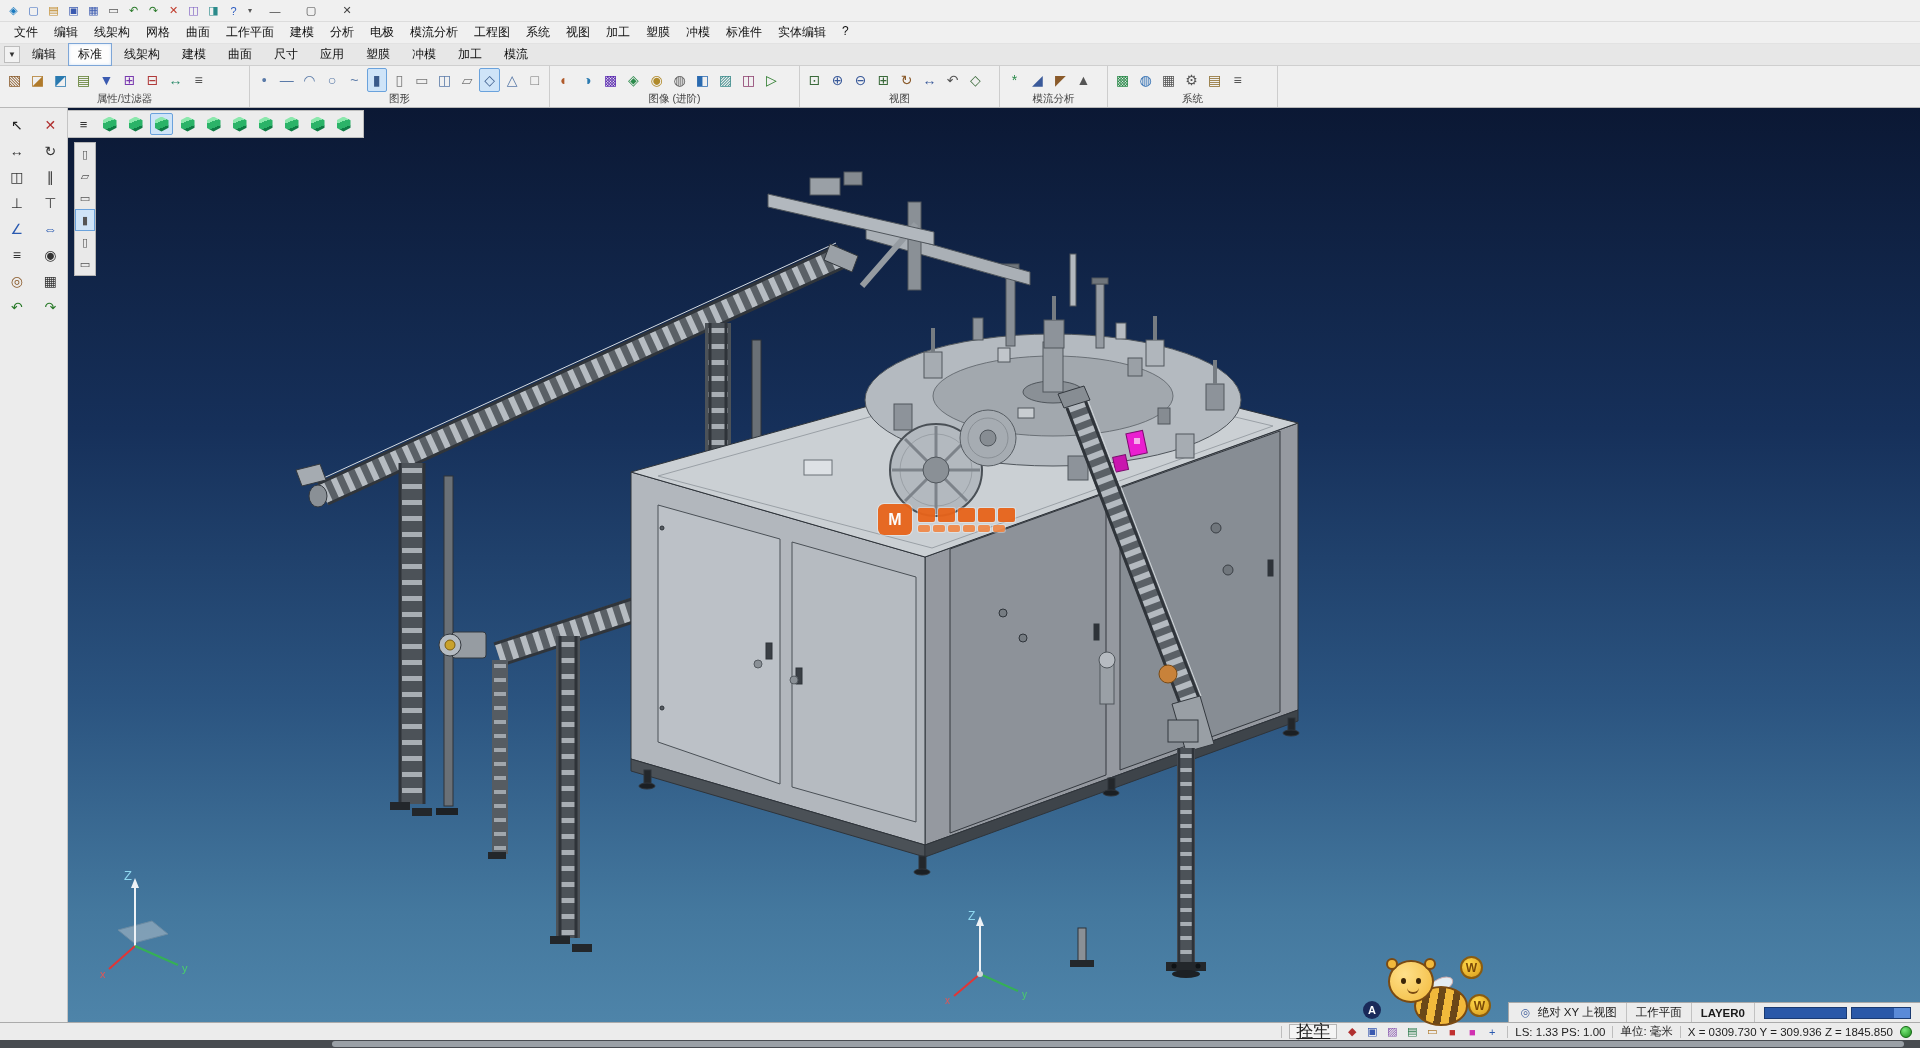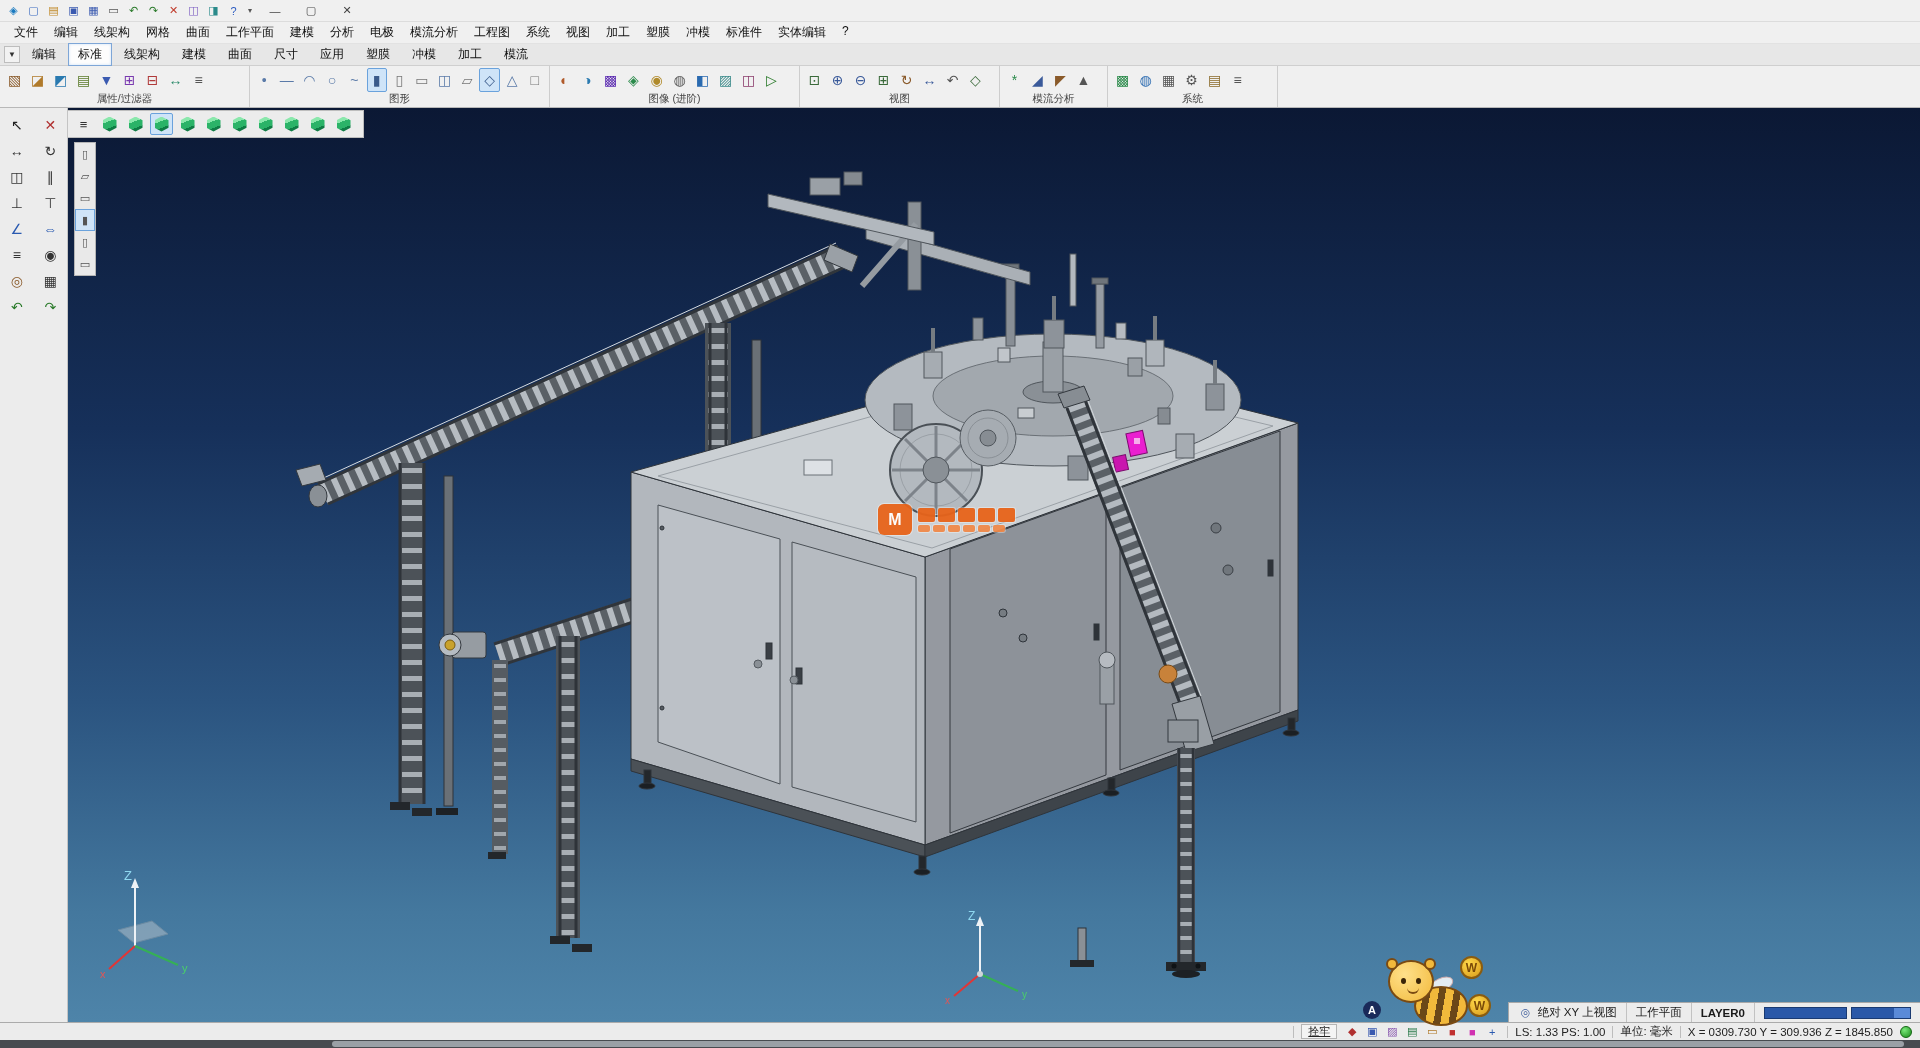--- a/index.html
+++ b/index.html
@@ -70,21 +70,21 @@
   .sseg:first-child{border-left:none;}
   .sseg.bold{font-weight:bold;}
   .gauge{width:83px;height:12px;background:#2a58a8;border:1px solid #1a3a72;}
   .gauge2{width:60px;background:linear-gradient(90deg,#2a58a8 0 72%,#5a8ad8 72% 100%);}
 
   
   .statusB{height:18px;background:#ececec;border-top:1px solid #ababab;display:flex;align-items:center;font-size:11.5px;padding:0 8px;gap:7px;white-space:nowrap;}
   .sb-spacer{flex:1;}
   .sb-sep{width:1px;height:12px;background:#bdbdbd;}
   .sbicon{width:16px;height:14px;display:flex;align-items:center;justify-content:center;font-size:11px;}
-  .lockbtn{padding:0 6px;border:1px solid #b5b5b5;background:#f4f4f4;height:15px;display:flex;align-items:center;font-size:11px;text-decoration:underline;}
+  .lockbtn{padding:0 6px;border:1px solid #b5b5b5;background:#f4f4f4;height:15px;display:flex;align-items:center;font-size:17px;text-decoration:underline;}
   .ready-dot{width:12px;height:12px;border-radius:50%;background:radial-gradient(circle at 35% 30%,#7ae87a,#1a8a1a);border:1px solid #116611;}
 
   
   .statusC{height:8px;background:#474b50;position:relative;}
   .scroll-handle{position:absolute;left:332px;top:1px;width:1572px;height:6px;background:#9aa0a6;border-radius:3px;}
 
   
   .a-badge{position:absolute;left:1363px;top:1001px;width:18px;height:18px;border-radius:50%;background:#1a2a5a;color:#fff;font-size:11px;font-weight:bold;display:flex;align-items:center;justify-content:center;z-index:60;}
   .mascot{position:absolute;left:1384px;top:954px;width:108px;height:80px;z-index:55;}
   .m-head{position:absolute;left:4px;top:6px;width:46px;height:43px;background:radial-gradient(circle at 35% 32%,#ffe08a,#f2b93b);border:2px solid #7a4a12;border-radius:50%;}

